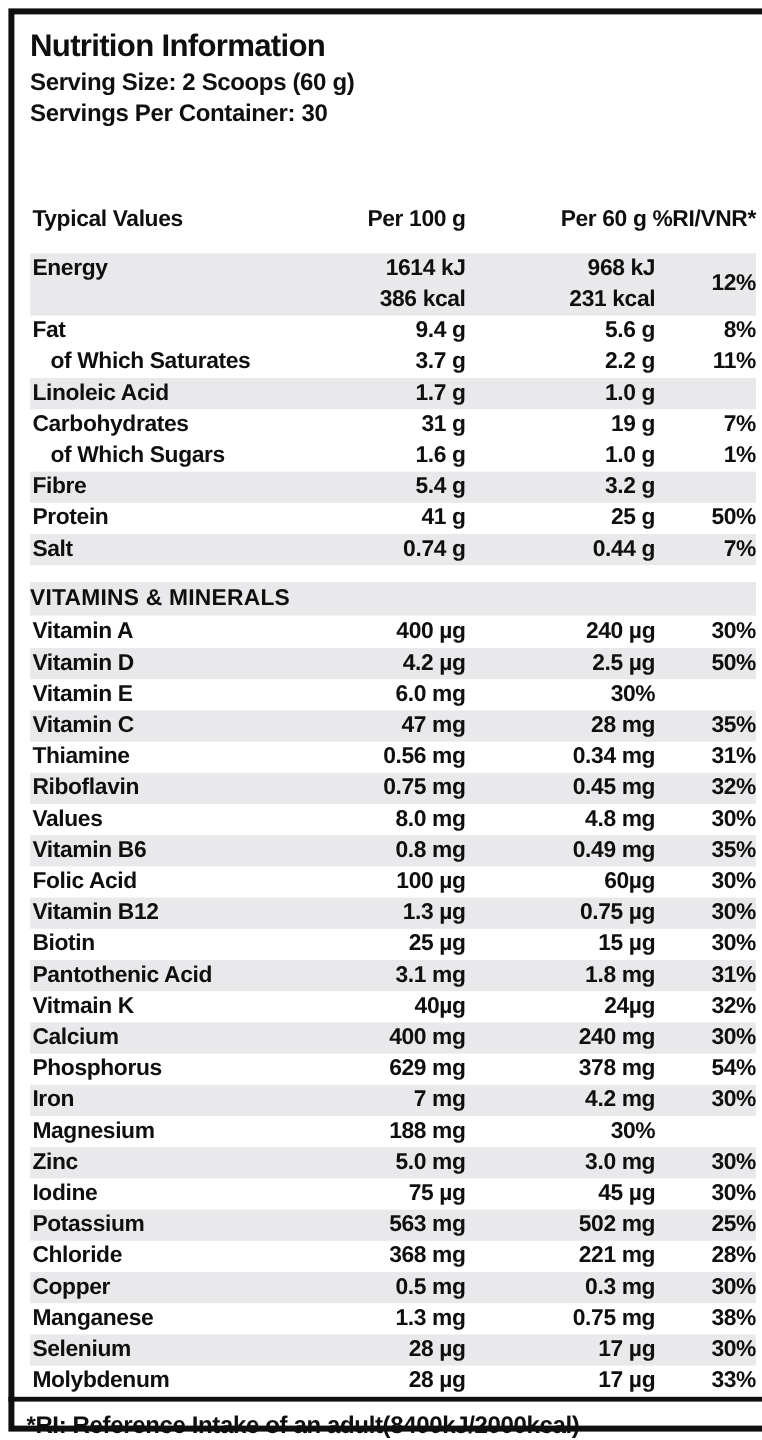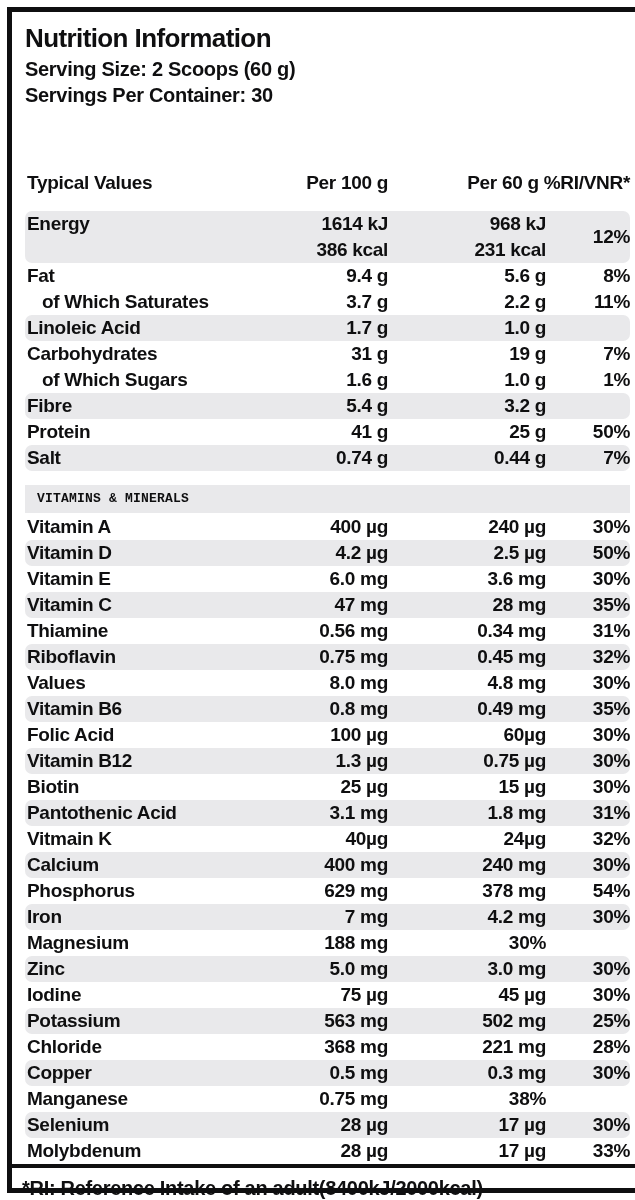--- a/index.html
+++ b/index.html
@@ -36,29 +36,28 @@
     align-items:center;
     font-size:19px;
   }
   .row.head{min-height:30px;font-size:19px;margin-top:48px;}
   .row.head .span2{grid-column:3/5;}
   .c{white-space:pre-line;line-height:26px;}
   .c.lbl{padding-left:2px;text-align:left;}
   .c.lbl.indent{padding-left:17px;}
   .c.v{text-align:right;}
   .c.p{text-align:right;}
-  .row.shade{background:var(--stripe);border-radius:7px;}
+  .row.shade{background:var(--stripe);}
   .row.multi .c{align-self:start;}
   .row.multi .c.p{align-self:center;}
   .section-title{
     background:var(--stripe);
-    font-size:13px;line-height:28px;
-    padding-left:12px;margin-bottom:1px;
+    font-size:19px;line-height:28px;
+    padding-left:0;margin-bottom:1px;
     letter-spacing:0.2px;
-    font-family:Liberation Mono, monospace;
   }
   .footnote{
     margin:auto -18px 0 -18px;
     border-top:4px solid var(--ink);
     padding:7px 18px 9px 15px;
     font-size:20px;line-height:26px;
   }
 </style>
 </head>
 <body>
@@ -151,21 +150,20 @@
       </div>
       <div class="row shade">
         <div class="c lbl">Vitamin D</div>
         <div class="c v">4.2 µg</div>
         <div class="c v">2.5 µg</div>
         <div class="c p">50%</div>
       </div>
       <div class="row">
         <div class="c lbl">Vitamin E</div>
         <div class="c v">6.0 mg</div>
-        <div class="c v">3.6 mg</div>
         <div class="c p">30%</div>
       </div>
       <div class="row shade">
         <div class="c lbl">Vitamin C</div>
         <div class="c v">47 mg</div>
         <div class="c v">28 mg</div>
         <div class="c p">35%</div>
       </div>
       <div class="row">
         <div class="c lbl">Thiamine</div>
@@ -269,20 +267,21 @@
         <div class="c p">28%</div>
       </div>
       <div class="row shade">
         <div class="c lbl">Copper</div>
         <div class="c v">0.5 mg</div>
         <div class="c v">0.3 mg</div>
         <div class="c p">30%</div>
       </div>
       <div class="row">
         <div class="c lbl">Manganese</div>
+        <div class="c v">1.3 mg</div>
         <div class="c v">0.75 mg</div>
         <div class="c p">38%</div>
       </div>
       <div class="row shade">
         <div class="c lbl">Selenium</div>
         <div class="c v">28 µg</div>
         <div class="c v">17 µg</div>
         <div class="c p">30%</div>
       </div>
       <div class="row">

